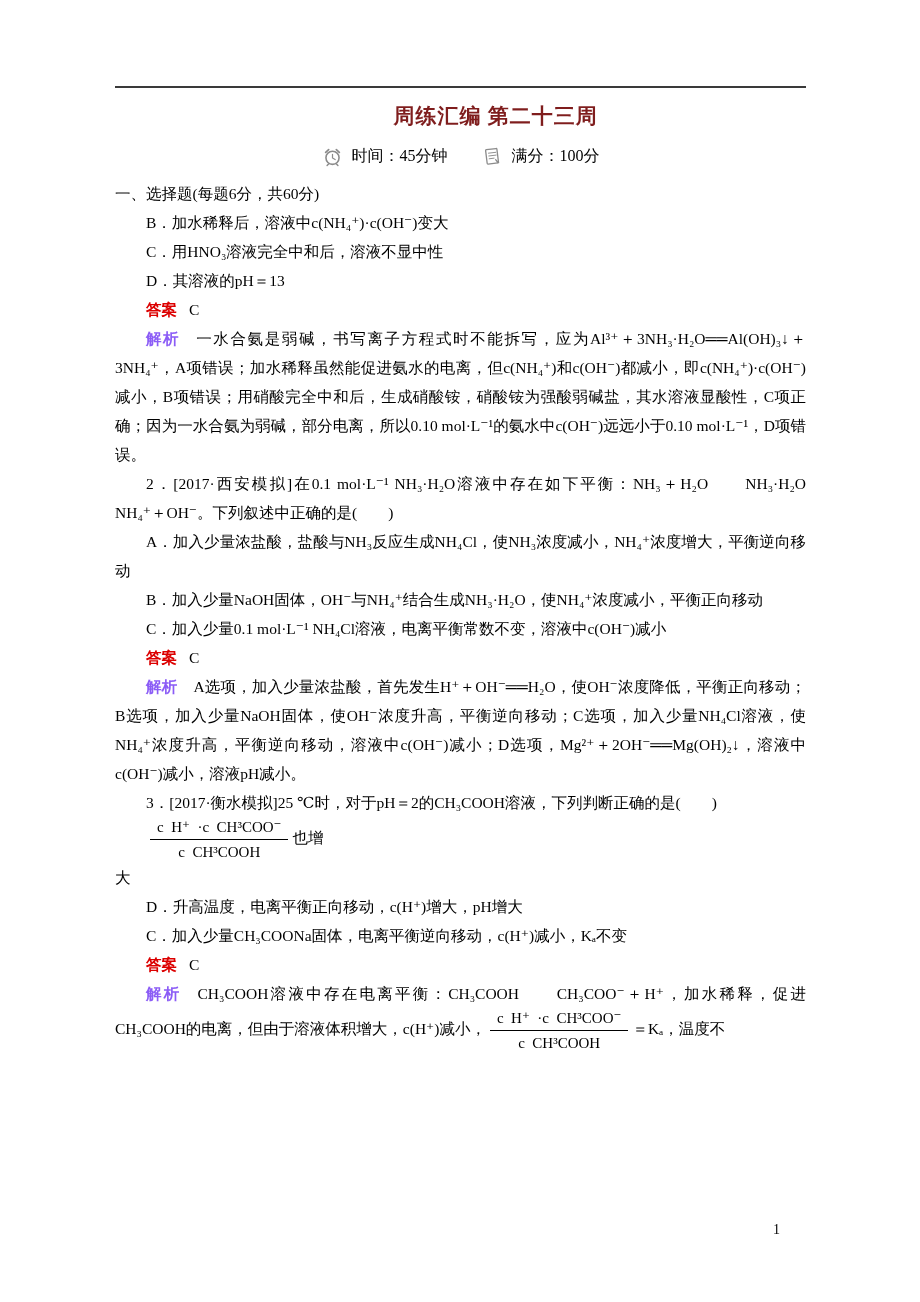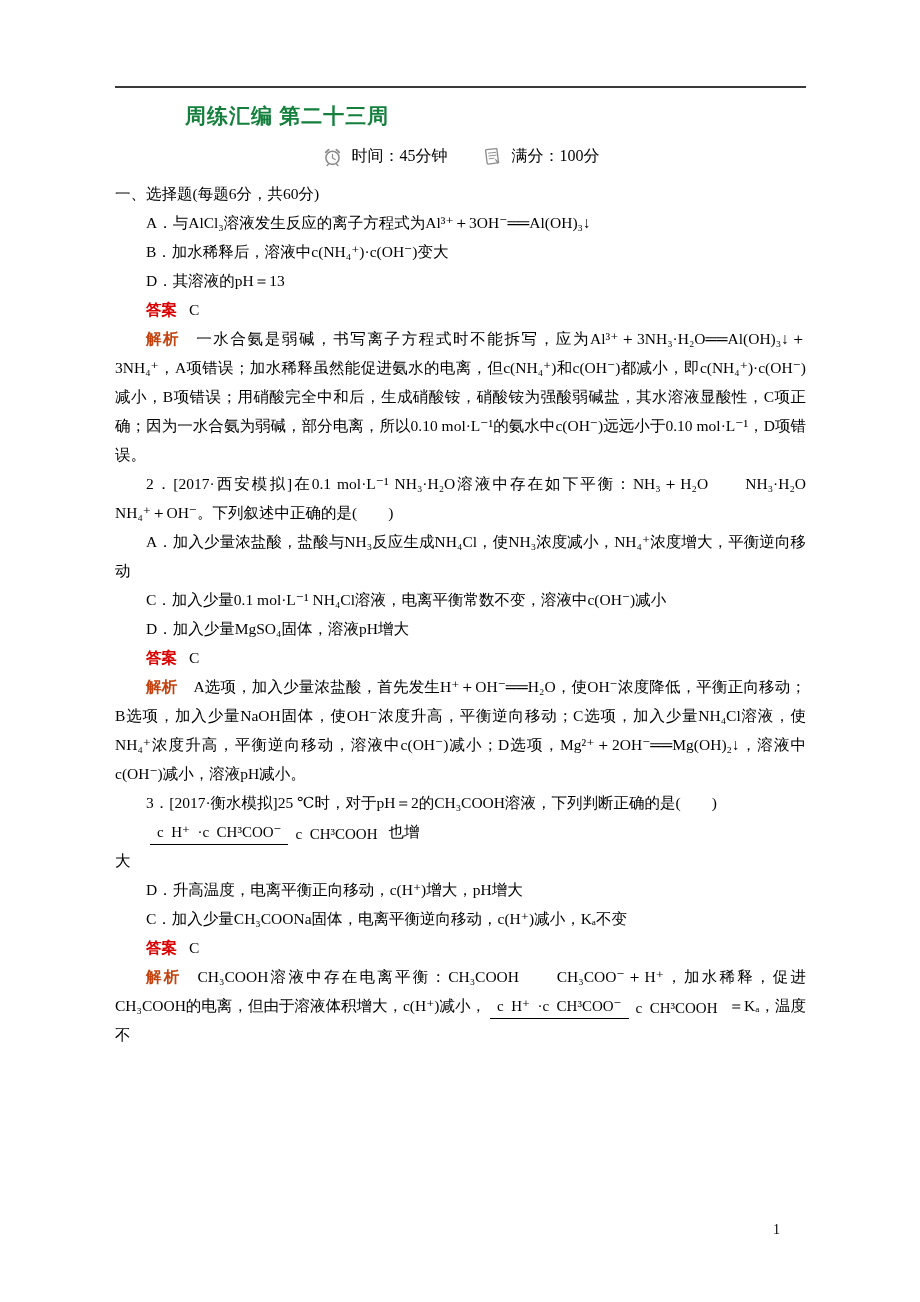--- a/index.html
+++ b/index.html
@@ -8,36 +8,36 @@
     width:920px; height:1302px;
     background:#ffffff;
     box-sizing:border-box;
     padding:0 114px 0 115px;
     font-family:"Liberation Serif","DejaVu Serif",serif;
     color:#000;
     overflow:hidden;
   }
   .rule { border-top:2px solid #3a3a3a; margin-top:86px; height:0; }
   .doc-title {
-    color:#15803d; font-size:21px; font-weight:bold;
-    margin:14px 0 0 70px; letter-spacing:1px; line-height:28px;
+    color:#7f1d1d; font-size:21px; font-weight:bold;
+    margin:14px 0 0 70px; letter-spacing:1px; line-height:28px;text-align:center;
   }
   .meta {
     display:flex; align-items:center; justify-content:center;
     margin-top:15px; font-size:16px; line-height:22px;font-family:Liberation Serif, serif;
   }
   .meta .icon { display:inline-flex; margin-right:9px; }
   .meta .group-gap { width:34px; }
   .content { margin-top:12px; font-size:15.5px; line-height:29px; text-align:justify; }
   .para { text-indent:2em; margin:0; }
   .no-indent { text-indent:0; }
   .ans-label { color:#dc0000; font-weight:bold; margin-right:12px; }
-  .exp-label { color:#c2410c; font-weight:bold; margin-right:16px; }
+  .exp-label { color:#8b5cf6; font-weight:bold; margin-right:16px; }
   .frac {
-    display:inline-flex; text-align:center;
+    display:inline-flex; flex-direction:column; text-align:center;
     vertical-align:middle; margin:0 4px; line-height:1.35; font-size:15px;
     text-indent:0;
   }
   .frac .num { border-bottom:1px solid #000; padding:0 7px 2px; }
   .frac .den { padding:2px 7px 0; }
   .page-number { position:absolute; top:1222px; right:140px; font-size:14px; }
 </style>
 </head>
 <body>
 
@@ -65,34 +65,34 @@
         <path d="M15.5 14.5 l4.5 4.5 -2 1 -3.2 -4.3 z" fill="#8b8b8b"></path>
       </svg>
     </span>
     <span>满分：100分</span>
   </div>
 
   <div class="content">
 
     <div class="para no-indent">一、选择题(每题6分，共60分)</div>
 
-    <div class="para">A．与AlCl₃溶液发生反应的离子方程式为Al³⁺＋3OH⁻══Al(OH)₃↓</div>
     <div class="para">B．加水稀释后，溶液中c(NH₄⁺)·c(OH⁻)变大</div>
+    <div class="para">C．用HNO₃溶液完全中和后，溶液不显中性</div>
     <div class="para">D．其溶液的pH＝13</div>
     <div class="para">
       <span class="ans-label">答案</span><span>C</span>
     </div>
     <div class="para">
       <span class="exp-label">解析</span><span>一水合氨是弱碱，书写离子方程式时不能拆写，应为Al³⁺＋3NH₃·H₂O══Al(OH)₃↓＋3NH₄⁺，A项错误；加水稀释虽然能促进氨水的电离，但c(NH₄⁺)和c(OH⁻)都减小，即c(NH₄⁺)·c(OH⁻)减小，B项错误；用硝酸完全中和后，生成硝酸铵，硝酸铵为强酸弱碱盐，其水溶液显酸性，C项正确；因为一水合氨为弱碱，部分电离，所以0.10 mol·L⁻¹的氨水中c(OH⁻)远远小于0.10 mol·L⁻¹，D项错误。</span>
     </div>
 
     <div class="para">2．[2017·西安模拟]在0.1 mol·L⁻¹ NH₃·H₂O溶液中存在如下平衡：NH₃＋H₂O　　NH₃·H₂O　　NH₄⁺＋OH⁻。下列叙述中正确的是(　　)</div>
     <div class="para">A．加入少量浓盐酸，盐酸与NH₃反应生成NH₄Cl，使NH₃浓度减小，NH₄⁺浓度增大，平衡逆向移动</div>
+    <div class="para">B．加入少量NaOH固体，OH⁻与NH₄⁺结合生成NH₃·H₂O，使NH₄⁺浓度减小，平衡正向移动</div>
     <div class="para">C．加入少量0.1 mol·L⁻¹ NH₄Cl溶液，电离平衡常数不变，溶液中c(OH⁻)减小</div>
-    <div class="para">D．加入少量MgSO₄固体，溶液pH增大</div>
     <div class="para">
       <span class="ans-label">答案</span><span>C</span>
     </div>
     <div class="para">
       <span class="exp-label">解析</span><span>A选项，加入少量浓盐酸，首先发生H⁺＋OH⁻══H₂O，使OH⁻浓度降低，平衡正向移动；B选项，加入少量NaOH固体，使OH⁻浓度升高，平衡逆向移动；C选项，加入少量NH₄Cl溶液，使NH₄⁺浓度升高，平衡逆向移动，溶液中c(OH⁻)减小；D选项，Mg²⁺＋2OH⁻══Mg(OH)₂↓，溶液中c(OH⁻)减小，溶液pH减小。</span>
     </div>
 
     <div class="para">3．[2017·衡水模拟]25 ℃时，对于pH＝2的CH₃COOH溶液，下列判断正确的是(　　)</div>
     <div class="para">
       <span class="frac">

